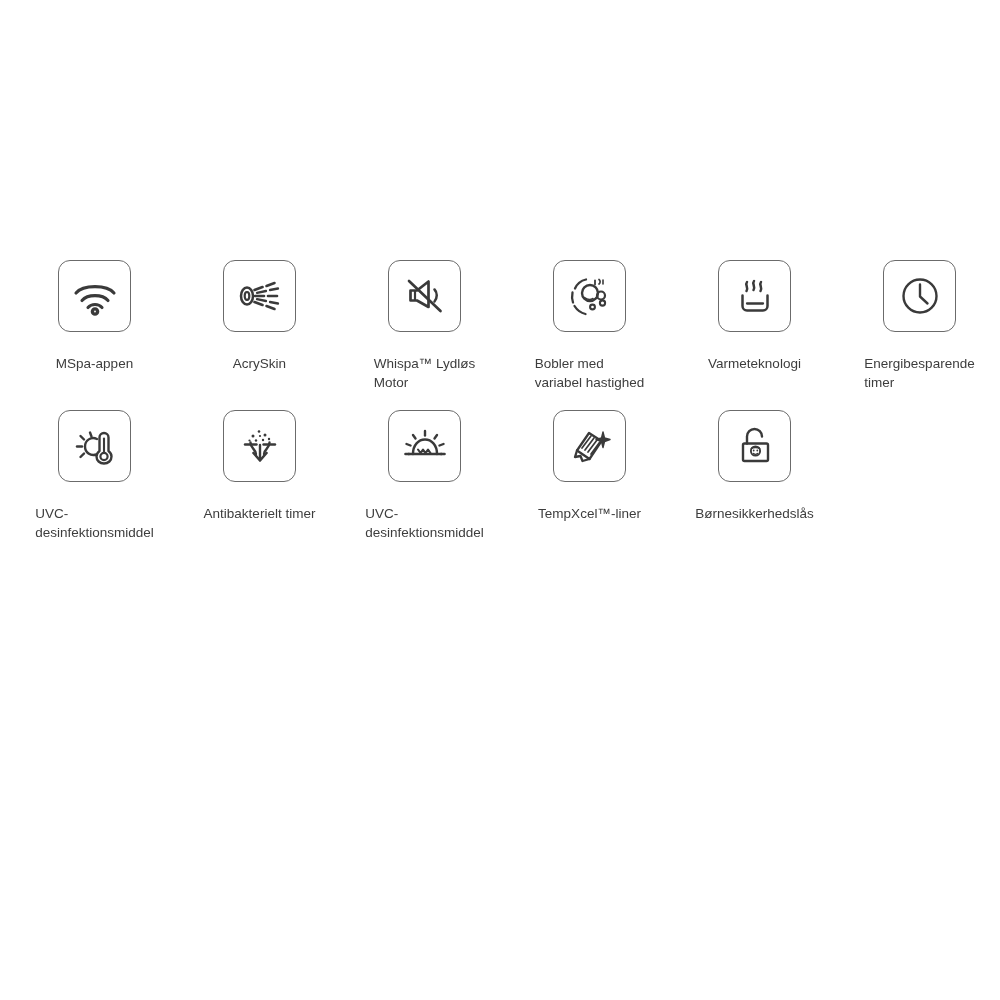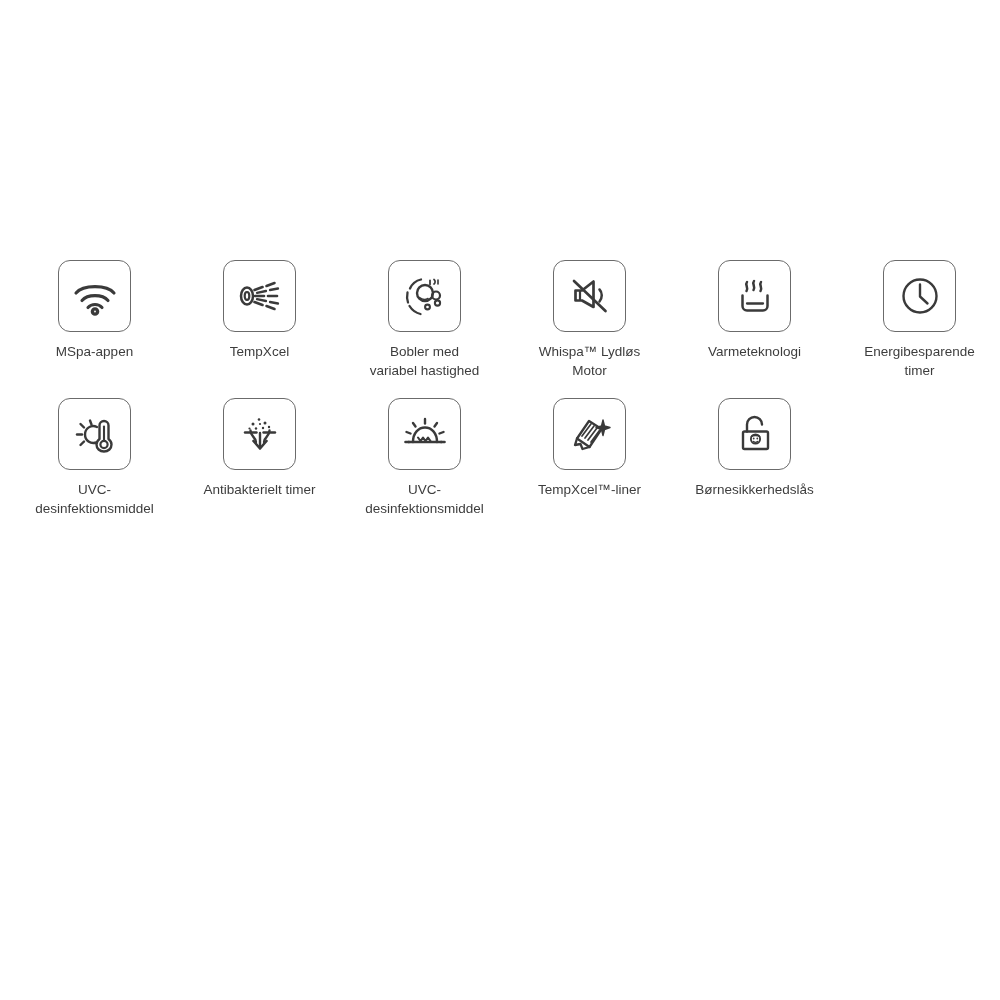--- a/index.html
+++ b/index.html
@@ -46,24 +46,23 @@
     align-items: center;
     justify-content: center;
     box-sizing: border-box;
   }
 
   .icon-box svg {
     display: block;
   }
 
   .feature-label {
-    margin-top: 10px;
+    margin-top: 22px;
     font-size: 13.5px;
     line-height: 1.42;
-    text-align: center;
     color: #3d3d3d;
     max-width: 150px;
     white-space: pre-line;
     font-family: "Liberation Sans", sans-serif;
   }
 </style>
 </head>
 <body>
 
 <div class="feature-grid">
@@ -88,52 +87,52 @@
     <path d="M17.5 13 L25.5 10" stroke-width="2.6"></path>
     <path d="M29.5 9 L37.5 6" stroke-width="2.6"></path>
     <path d="M17.5 25 L25.5 28" stroke-width="2.6"></path>
     <path d="M29.5 29 L37.5 32" stroke-width="2.6"></path>
     <path d="M20 15.8 L29 14" stroke-width="2.3"></path>
     <path d="M33 13 L41 11.5" stroke-width="2.3"></path>
     <path d="M20 22.2 L29 24" stroke-width="2.3"></path>
     <path d="M33 25 L41 26.5" stroke-width="2.3"></path>
   </svg>
       </div>
-      <div class="feature-label">TempXcel</div>
+      <div class="feature-label">AcrySkin</div>
+    </div>
+    <div class="feature-cell">
+      <div class="icon-box">
+        <svg width="44" height="42" viewBox="0 0 44 42" fill="none" stroke="#3a3a3a" stroke-width="2.7" stroke-linecap="round" stroke-linejoin="round">
+    <path d="M7.5 15.5 L14 15.5 L25.5 6.5 L25.5 32 L14 25.5 L7.5 25.5 Z"></path>
+    <path d="M12 16.5 L12 24.5" stroke-width="2.2"></path>
+    <path d="M31.5 14.5 C34.5 17.5, 34.5 23, 31.5 26.5" stroke-width="2.5"></path>
+    <path d="M6 6 L37.5 36" stroke-width="2.7"></path>
+  </svg>
+      </div>
+      <div class="feature-label">Whispa™ Lydløs
+Motor</div>
     </div>
     <div class="feature-cell">
       <div class="icon-box">
         <svg width="44" height="42" viewBox="0 0 44 42" fill="none" stroke="#3a3a3a" stroke-width="2.3" stroke-linecap="round">
     <path d="M18 4.5 C13 5.6, 9 9, 7 13.5"></path>
     <path d="M6.5 31 C9 35, 13 38, 17.5 39"></path>
     <path d="M4.5 17.5 C3.8 21, 4 24.5, 5 27.5"></path>
     <circle cx="22" cy="18" r="8" stroke-width="2.4"></circle>
     <path d="M16.5 22.5 C19 24.5, 22.5 24.8, 25 23.5" stroke-width="1.6"></path>
     <circle cx="33" cy="20.5" r="4" stroke-width="2.2"></circle>
     <circle cx="34.5" cy="28" r="2.6" stroke-width="2.1"></circle>
     <circle cx="24.5" cy="32" r="2.4" stroke-width="2.1"></circle>
     <path d="M27 5.5 L27 9.5" stroke-width="1.8"></path>
     <path d="M31 4.5 C32.5 5.5, 32.5 8, 31 9" stroke-width="1.7"></path>
     <path d="M35 5 L35 9" stroke-width="1.6"></path>
   </svg>
       </div>
       <div class="feature-label">Bobler med
 variabel hastighed</div>
-    </div>
-    <div class="feature-cell">
-      <div class="icon-box">
-        <svg width="44" height="42" viewBox="0 0 44 42" fill="none" stroke="#3a3a3a" stroke-width="2.7" stroke-linecap="round" stroke-linejoin="round">
-    <path d="M7.5 15.5 L14 15.5 L25.5 6.5 L25.5 32 L14 25.5 L7.5 25.5 Z"></path>
-    <path d="M12 16.5 L12 24.5" stroke-width="2.2"></path>
-    <path d="M31.5 14.5 C34.5 17.5, 34.5 23, 31.5 26.5" stroke-width="2.5"></path>
-    <path d="M6 6 L37.5 36" stroke-width="2.7"></path>
-  </svg>
-      </div>
-      <div class="feature-label">Whispa™ Lydløs
-Motor</div>
     </div>
     <div class="feature-cell">
       <div class="icon-box">
         <svg width="42" height="42" viewBox="0 0 42 42" fill="none" stroke="#3a3a3a" stroke-width="2.5" stroke-linecap="round" stroke-linejoin="round">
     <path d="M13 7 C10.5 10, 15 12.5, 12.5 16"></path>
     <path d="M20 6 C17.5 9, 22 11.5, 19.5 15"></path>
     <path d="M27 7 C24.5 10, 29 12.5, 26.5 16"></path>
     <path d="M8.5 20.5 L8.5 31 C8.5 33.5 10.5 35.5 13 35.5 L29 35.5 C31.5 35.5 33.5 33.5 33.5 31 L33.5 20.5"></path>
     <path d="M13 28.5 L29 28.5" stroke-width="2.3"></path>
   </svg>

